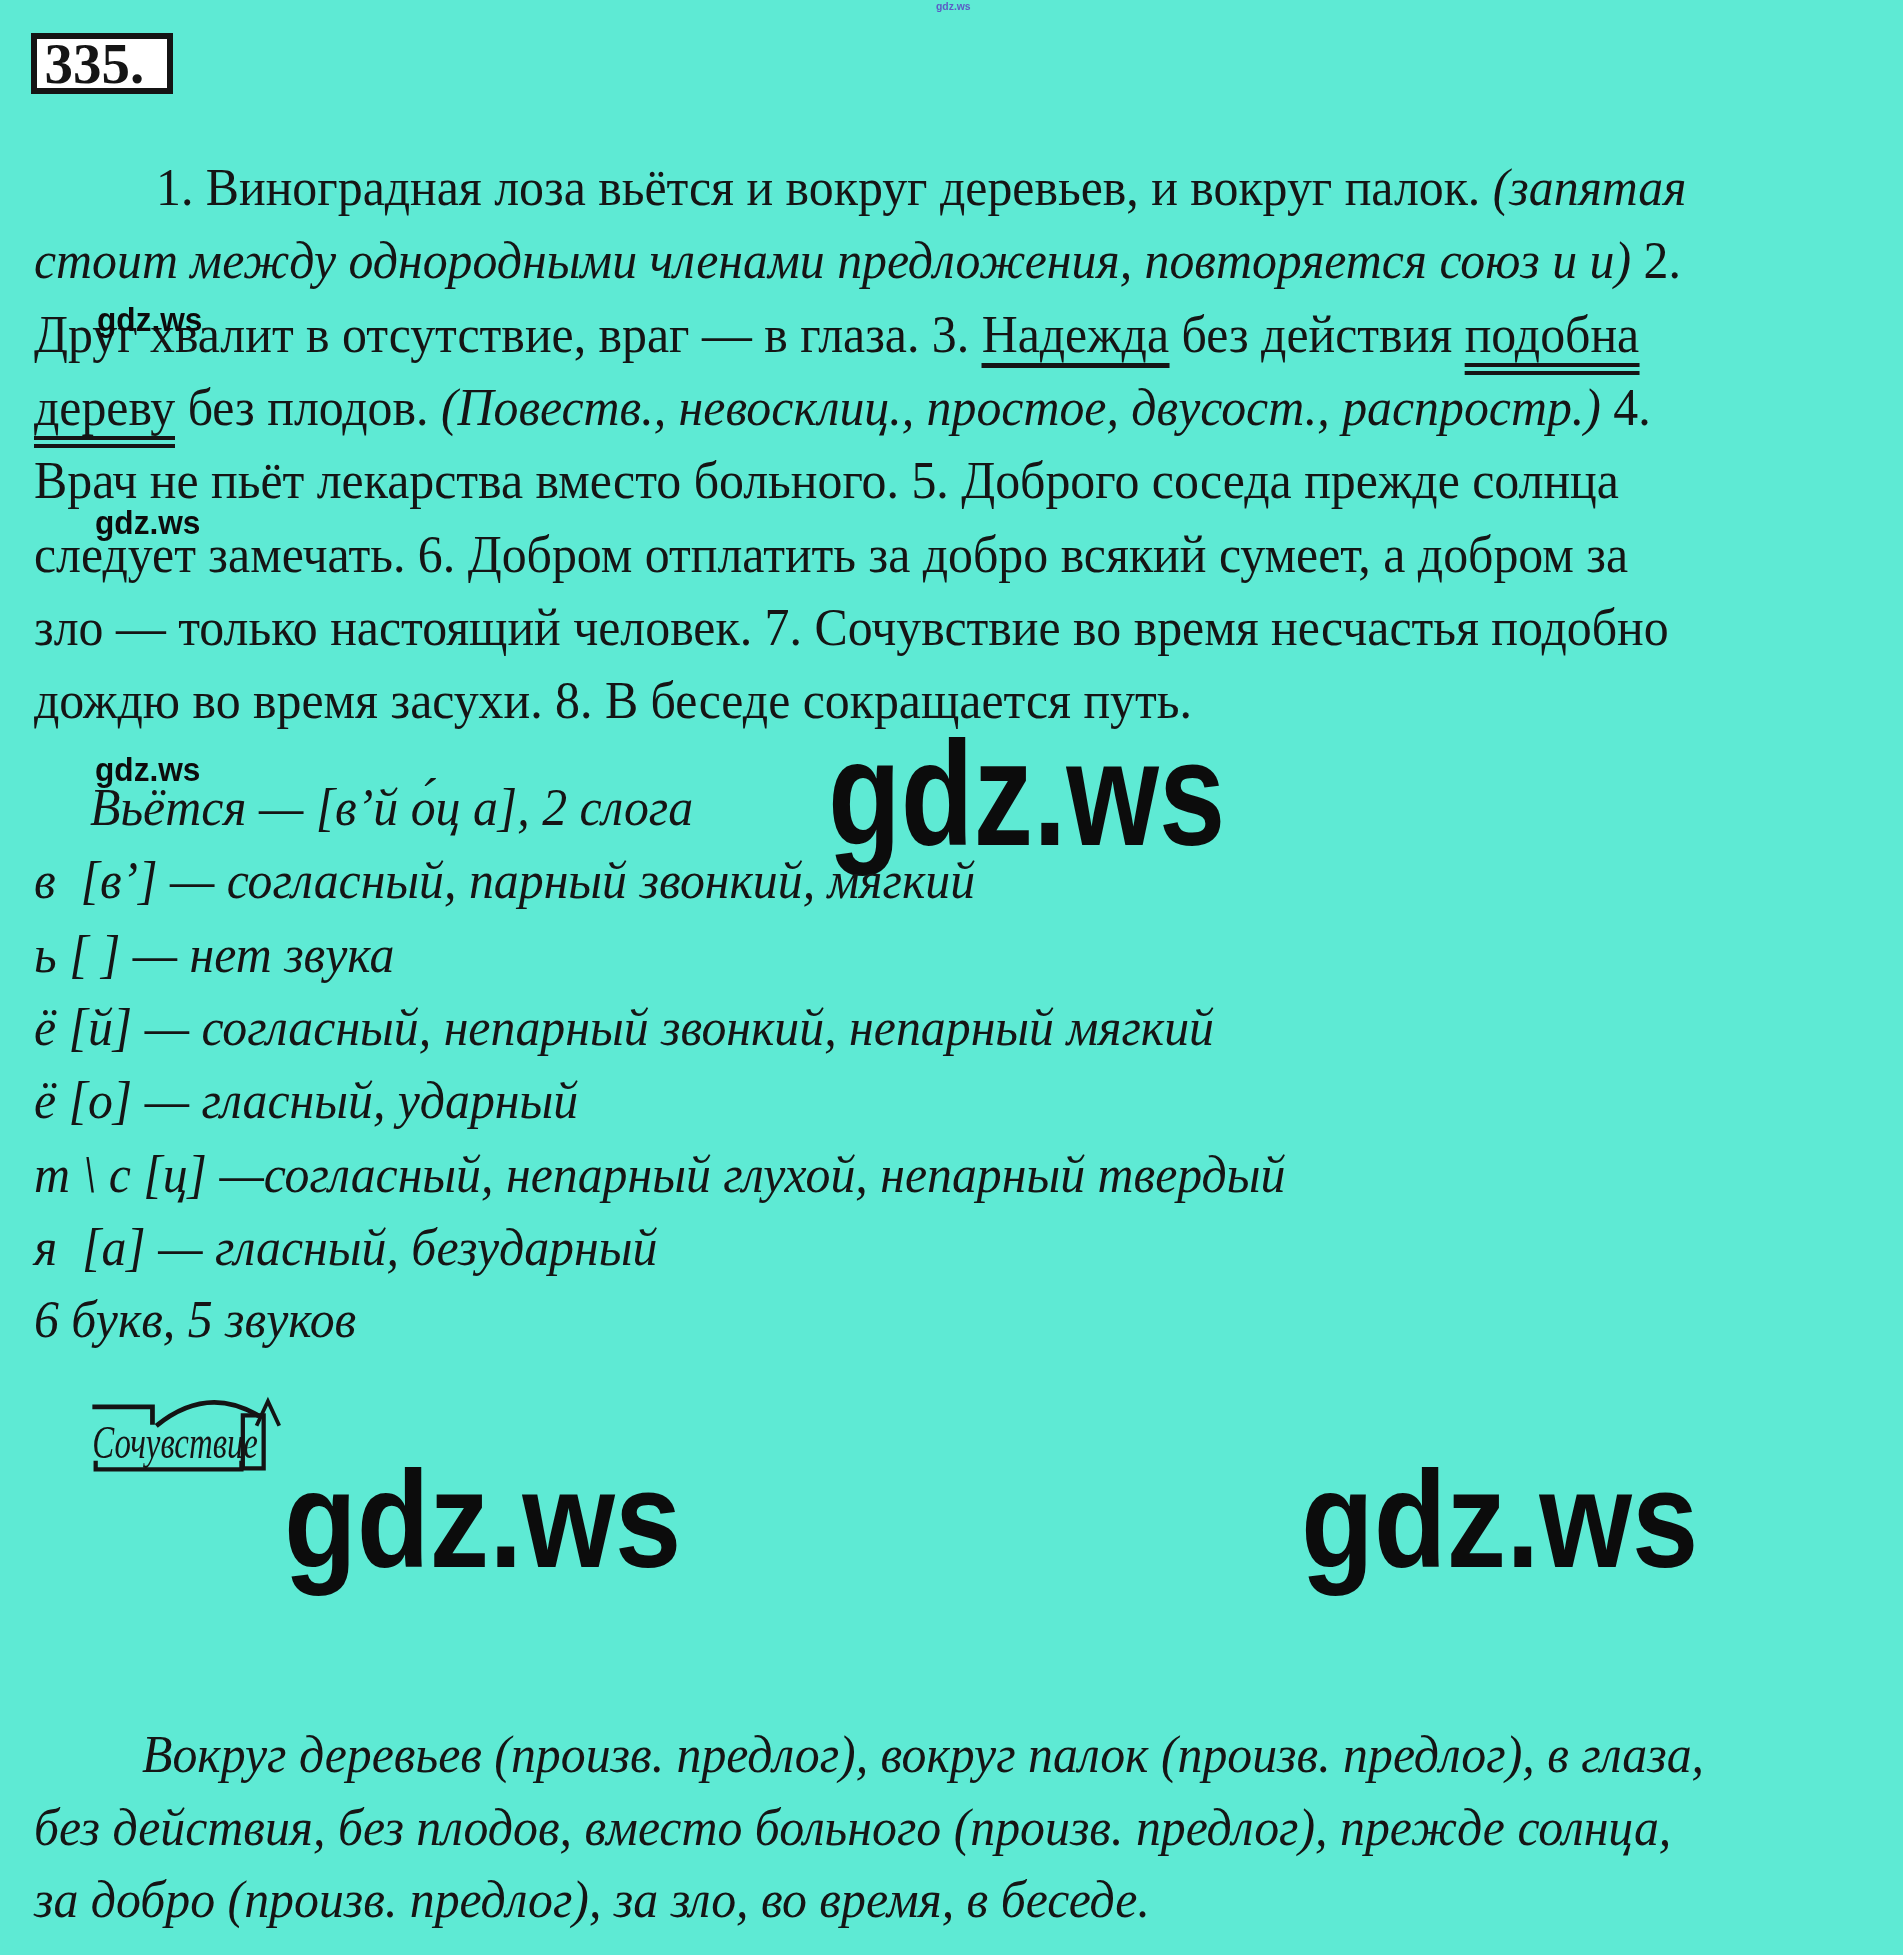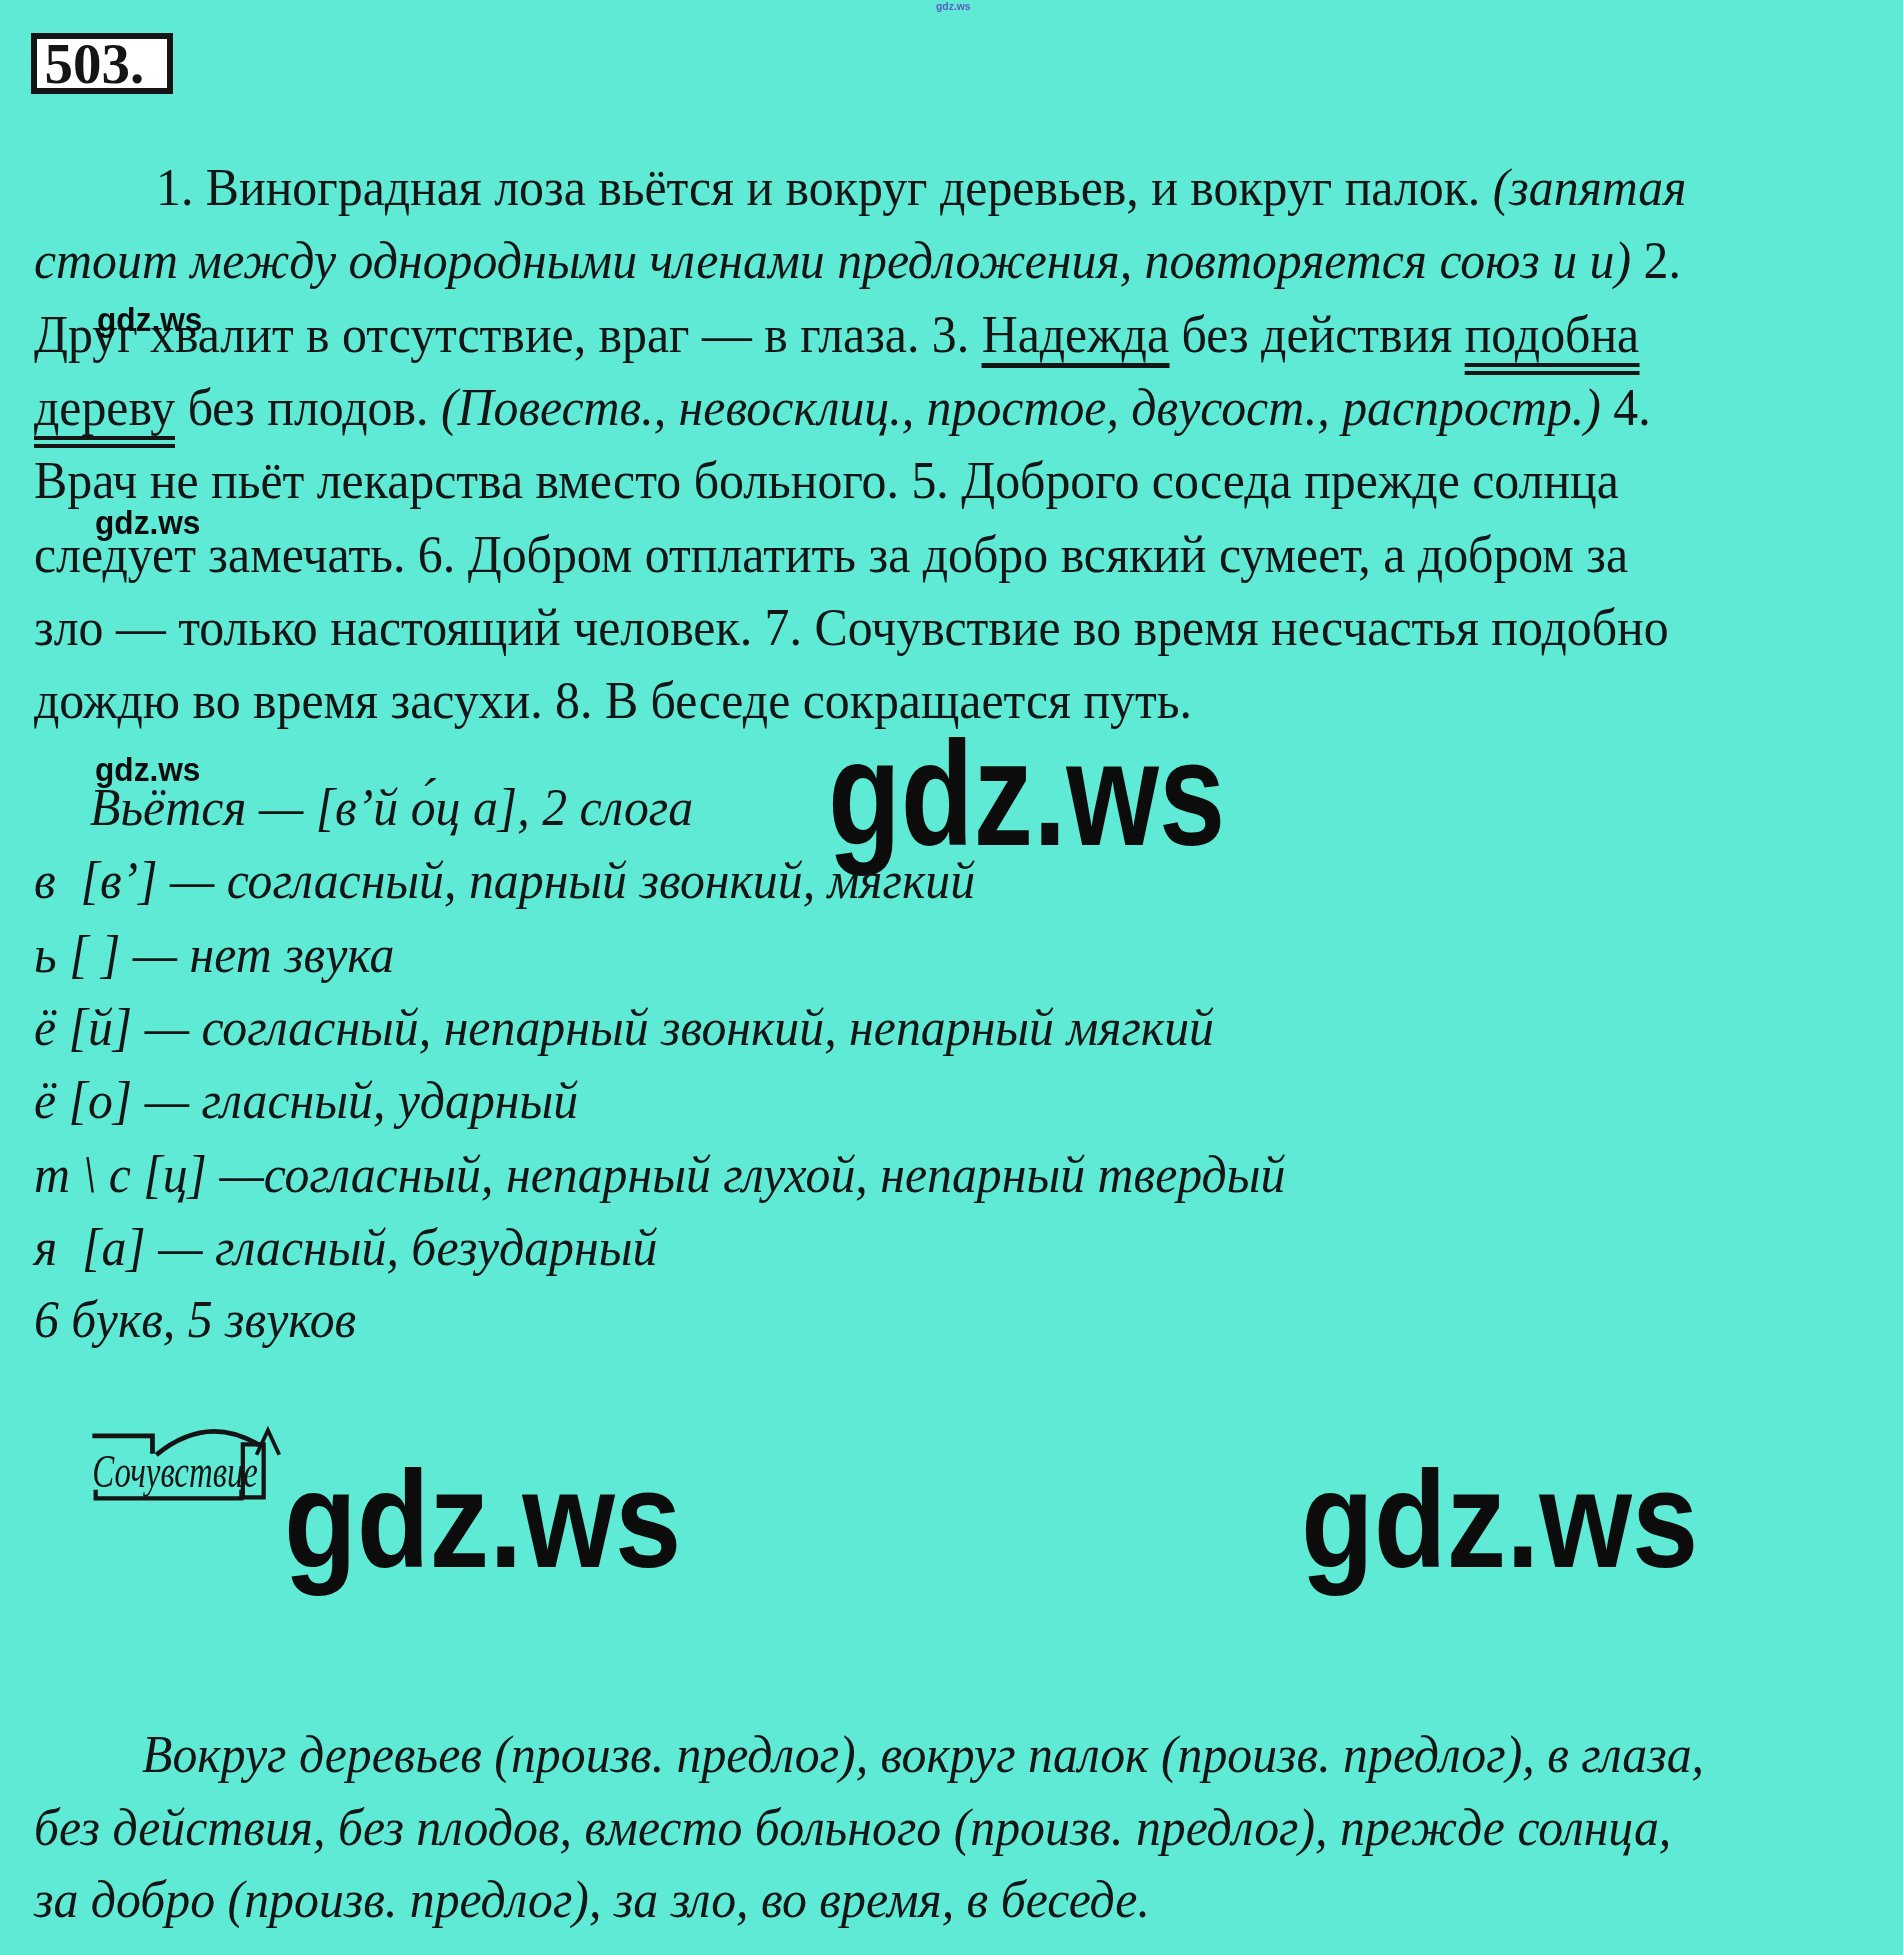--- a/index.html
+++ b/index.html
@@ -25,32 +25,32 @@
     font-weight:700; color:#0c0c0c; line-height:1; white-space:nowrap;
     transform-origin:0 0;
   }
   .wm-tiny  { left:936px; top:1.9px;  font-size:10.4px; color:#5c5cc5; }
   .wm-s1    { left:97px;  top:302px;  font-size:34px; transform:scaleX(.93); }
   .wm-s2    { left:95px;  top:505px; font-size:34px; transform:scaleX(.93); }
   .wm-s3    { left:95px;  top:752px; font-size:34px; transform:scaleX(.93); }
   .wm-giant { left:828px; top:719px; font-size:149px; transform:scaleX(.80); }
   .wm-b1    { left:284px;  top:1451px; font-size:137px; transform:scaleX(.87); }
   .wm-b2    { left:1301px; top:1451px; font-size:137px; transform:scaleX(.87); }
-  .morph { position:absolute; left:85px; top:1416px; }
+  .morph { position:absolute; left:85px; top:1387px; }
   .morph svg { display:block; }
 </style>
 </head>
 <body>
 
 <div class="page">
 
   <div class="wm wm-tiny">gdz.ws</div>
 
   <div class="ex-box">
-    <span>503.</span>
+    <span>335.</span>
   </div>
 
   <div class="line" style="left:156px;top:161px"><span>1. Виноградная лоза вьётся и вокруг деревьев, и вокруг палок. </span><span class="it">(запятая</span></div>
 
   <div class="line" style="left:34px;top:234px"><span class="it">стоит между однородными членами предложения, повторяется союз и и)</span><span> 2.</span></div>
 
   <div class="line" style="left:34px;top:308px"><span>Друг хвалит в отсутствие, враг — в глаза. 3. </span><span class="ul1">Надежда</span><span> без действия </span><span class="ul2">подобна</span></div>
 
   <div class="line" style="left:34px;top:381px"><span class="ul2">дереву</span><span> без плодов. </span><span class="it">(Повеств., невосклиц., простое, двусост., распростр.)</span><span> 4.</span></div>
 

